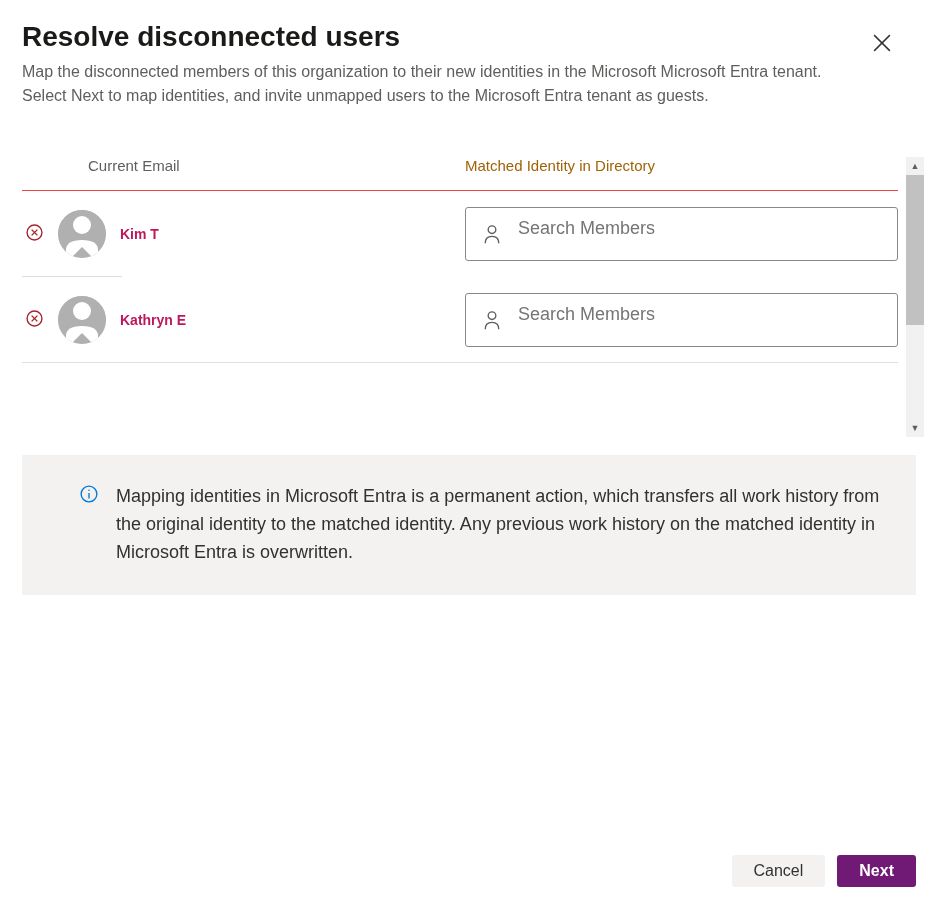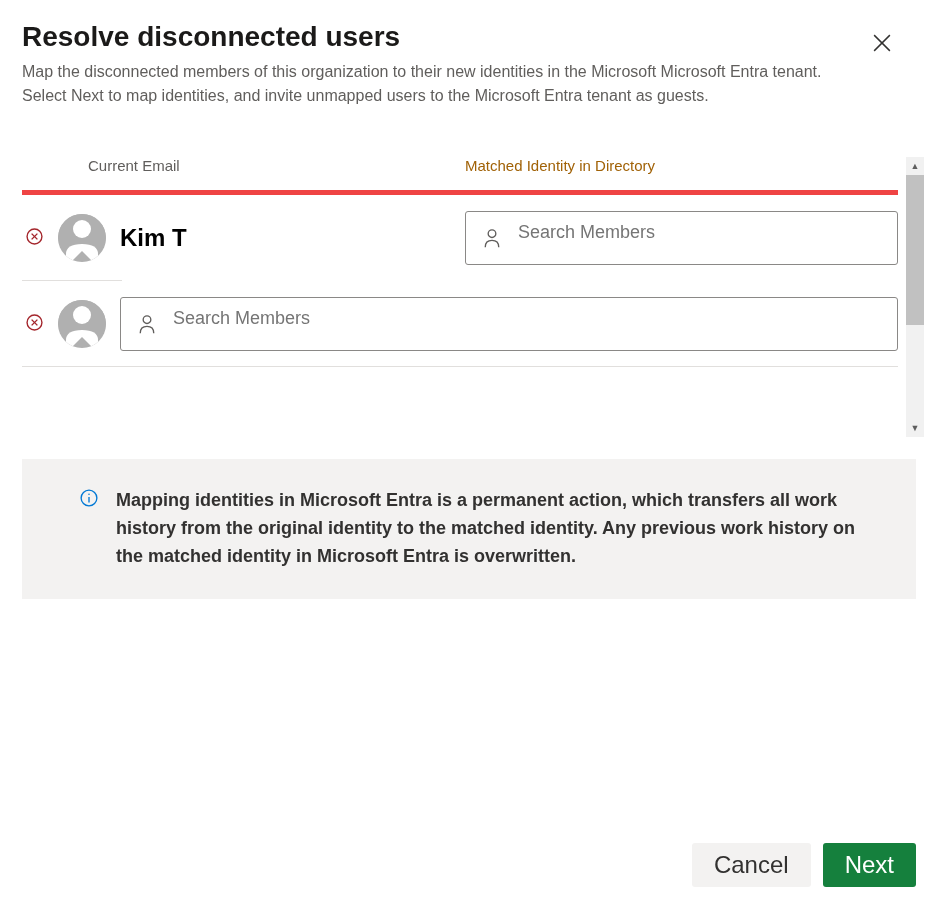--- a/index.html
+++ b/index.html
@@ -57,21 +57,21 @@
       padding-left: 22px;
       padding-right: 38px;
     }
     .table {
       width: 100%;
     }
     .thead {
       display: flex;
       align-items: center;
       padding: 0 0 16px 0;
-      border-bottom: 5px solid #ef4444;
+      border-bottom: 1px solid #ef4444;
     }
     .col-email-head {
       flex: 0 0 443px;
       padding-left: 66px;
       font-size: 15px;
       color: #605e5c;
     }
     .col-match-head {
       flex: 1;
       font-size: 15px;
@@ -112,23 +112,23 @@
       background: #b0b0b0;
       display: flex;
       align-items: center;
       justify-content: center;
       margin-right: 14px;
       overflow: hidden;
     }
     .avatar svg { width: 48px; height: 48px; }
     .user-name {
       flex: 0 0 345px;
-      font-size: 24px;
+      font-size: 14px;
       font-weight: 600;
-      color: #000000;
+      color: #be185d;
     }
     .search-wrap {
       flex: 1;
       position: relative;
     }
     .search-input {
       width: 100%;
       height: 54px;
       padding: 0 14px 10px 52px;
       font-size: 18px;
@@ -176,21 +176,20 @@
       background: #c1c1c1;
       flex: 0 0 150px;
       margin-top: 0;
     }
     .scrollbar-track { flex: 1; }
     .info-box {
       margin: 92px 20px 0 22px;
       background: #f3f2f1;
       padding: 28px 30px 28px 94px;
       position: relative;
-      font-weight: bold;
     }
     .info-icon-wrap {
       position: absolute;
       left: 58px;
       top: 30px;
       width: 18px;
       height: 18px;
       color: #0078d4;
     }
     .info-text {
@@ -199,39 +198,39 @@
       color: #323130;
     }
     .footer {
       position: absolute;
       bottom: 14px;
       right: 20px;
       display: flex;
       gap: 12px;
     }
     .btn {
-      height: 44px;
+      height: 32px;
       padding: 8px 22px;
-      font-size: 24px;
+      font-size: 16px;
       font-family: inherit;
       border: none;
       border-radius: 3px;
       cursor: pointer;
       display: flex;
       align-items: center;
       justify-content: center;
     }
     .btn-cancel {
       background: #f3f2f1;
       color: #323130;
     }
     .btn-next {
-      background: #15803d;
+      background: #701a75;
       color: #fff;
-      font-weight: 400;
+      font-weight: 700;
     }
   </style>
 </head>
 <body>
 
 <div class="panel">
 
   <div class="header">
     <h1 class="header-title">Resolve disconnected users</h1>
     <p class="header-desc">Map the disconnected members of this organization to their new identities in the Microsoft Microsoft Entra tenant. Select Next to map identities, and invite unmapped users to the Microsoft Entra tenant as guests.</p>
@@ -299,20 +298,21 @@
         <div class="avatar">
           <span>
             <svg viewBox="0 0 48 48">
               <circle cx="24" cy="24" r="24" fill="#b0b0b0"></circle>
               <circle cx="24" cy="17" r="9" fill="#ffffff"></circle>
               <path d="M 8 48 L 8 42 Q 8 32 24 32 Q 40 32 40 42 L 40 48 Z" fill="#ffffff"></path>
               <path d="M 15 48 L 24 39 L 33 48 Z" fill="#b0b0b0"></path>
             </svg>
           </span>
         </div>
+        <div class="user-name">Kathryn E</div>
         <div class="search-wrap">
           <span class="search-icon">
             <svg viewBox="0 0 16 18" fill="none" stroke="#605e5c" stroke-width="1.2">
               <circle cx="8" cy="5" r="3.4"></circle>
               <path d="M 2 17 Q 2 11 8 11 Q 14 11 14 17"></path>
             </svg>
           </span>
           <input class="search-input" type="text" placeholder="Search Members" style="">
         </div>
       </div>

